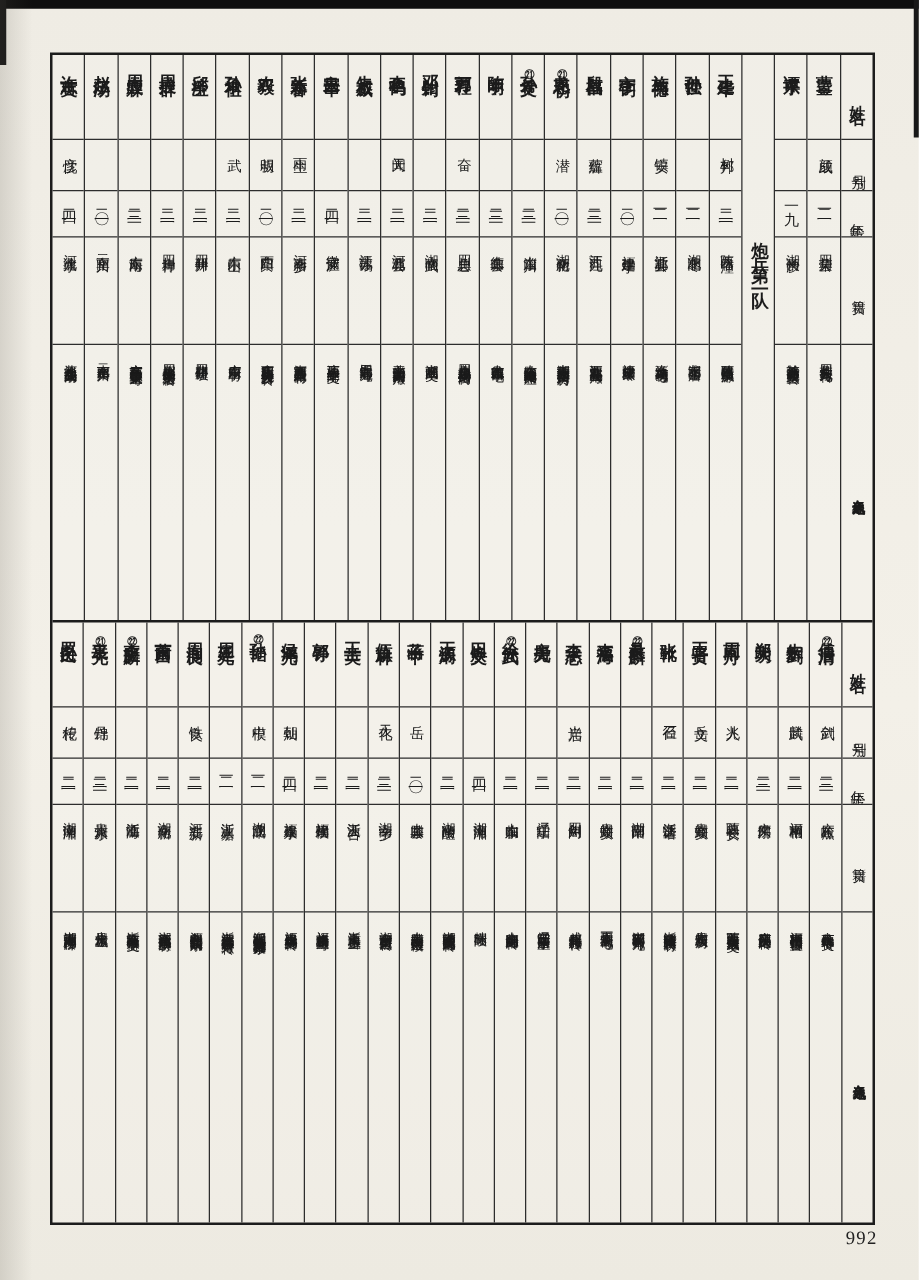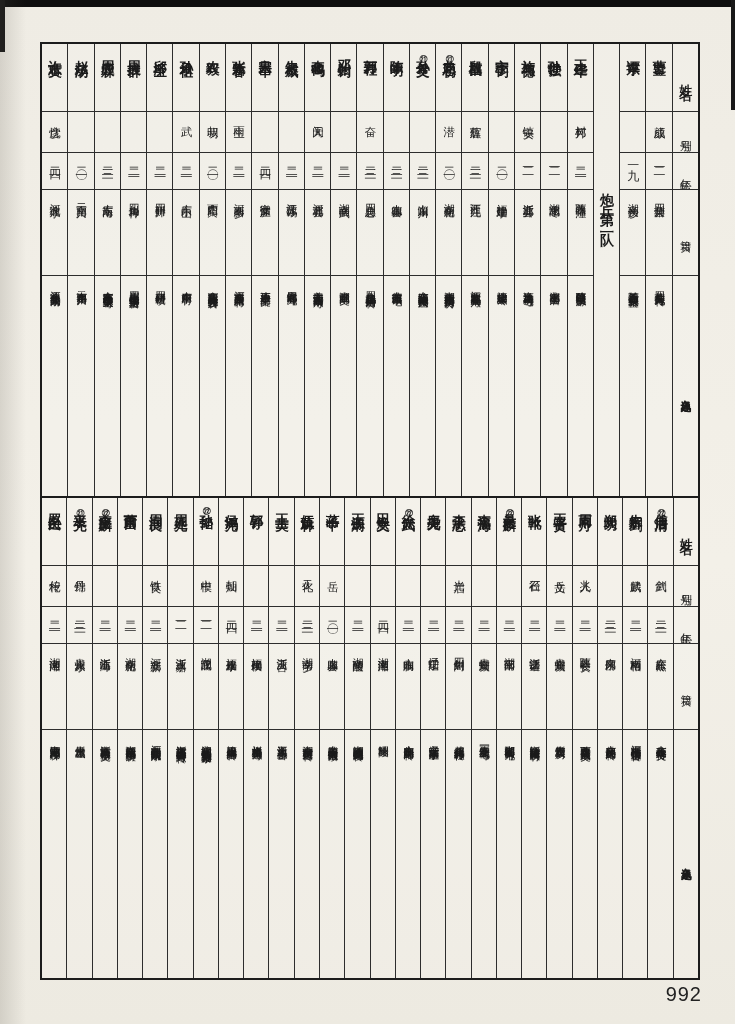--- a/index.html
+++ b/index.html
@@ -47,22 +47,22 @@
   
   .header-col .cell { align-items:center; justify-content:center; padding-top:0; }
   .header-col .cell-name .vtext   { font-weight:700; font-size:13px; letter-spacing:4px; }
   .header-col .cell-addr { align-items:center; }
   .header-addr-text { letter-spacing:26px; padding-top:12px; font-size:12px; font-weight:700; }
 
   
   .squad-col { justify-content:flex-start; align-items:center; }
   .squad-title { font-size:14px; font-weight:700; letter-spacing:10px; padding-top:138px; }
 
-  .page-number { position:absolute; right:33px; top:983px; font-size:20px; color:#222;
-                 font-family:Liberation Sans, sans-serif; letter-spacing:1px; }
+  .page-number { position:absolute; right:33px; top:983px; font-size:15px; color:#222;
+                 font-family:Liberation Serif, serif; letter-spacing:1px; }
 </style>
 </head>
 <body>
 
 <div class="edge-top"></div>
 <div class="edge-left"></div>
 <div class="edge-right"></div>
 <div class="gutter-shade"></div>
 
 <div class="frame">

